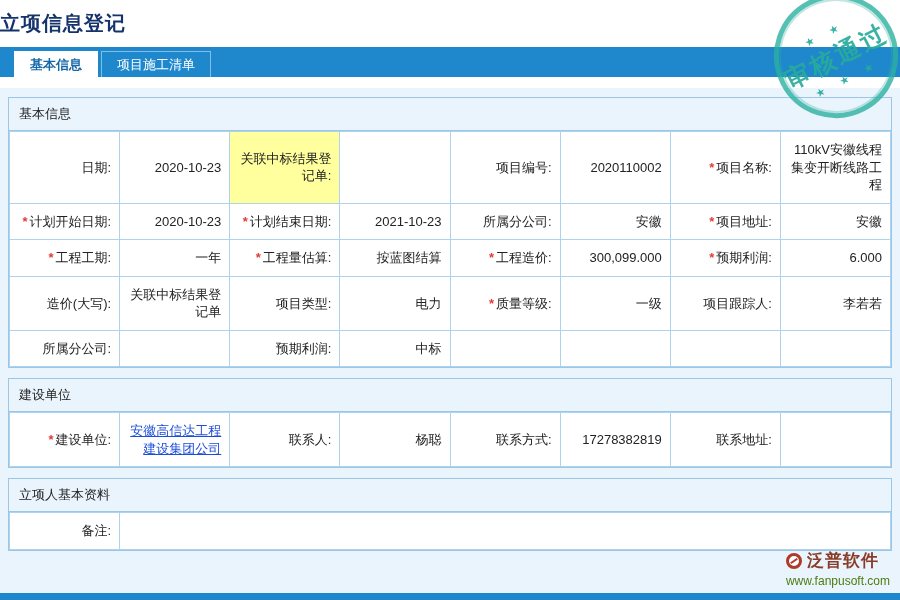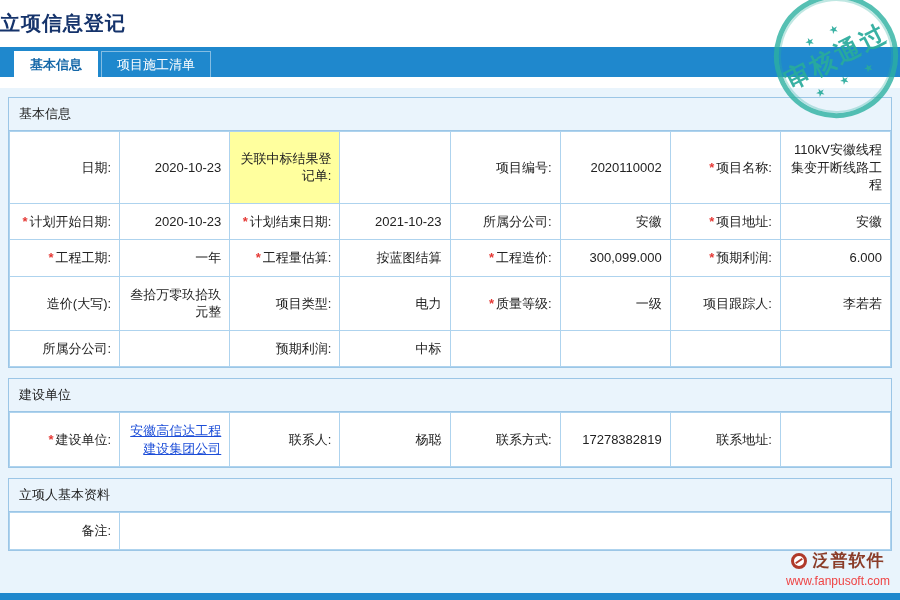--- a/index.html
+++ b/index.html
@@ -54,31 +54,31 @@
   .stamp-inner {
     position:absolute; top:0; left:0; right:0; bottom:0;
     display:flex; flex-direction:column; align-items:center; justify-content:center;
     color:rgba(40,170,155,.92);
   }
   .stamp-text { font-size:25px; font-weight:bold; letter-spacing:3px; white-space:nowrap; }
   .stamp-star { font-size:11px; letter-spacing:7px; line-height:1; margin:3px 0; }
 
   
   .footer-logo { position:absolute; right:10px; bottom:12px; text-align:right; z-index:15; }
-  .brand-line { display:flex; align-items:center; justify-content:center; gap:5px; }
+  .brand-line { display:flex; align-items:center; justify-content:flex-start; gap:5px; }
   .logo-icon {
     width:16px; height:16px; border-radius:50%; display:inline-block;
     border:3px solid #b03a2a; background:#ffffff; position:relative;
   }
   .logo-icon::after {
     content:""; position:absolute; left:1px; top:4px; width:8px; height:2px;
     background:#b03a2a; transform:rotate(-35deg);
   }
   .brand-text { font-size:17px; font-weight:bold; color:#8a3c28; letter-spacing:1px; }
-  .brand-url { font-size:12px; color:#ef4444; margin-top:2px; }
+  .brand-url { font-size:12px; color:#4d7c0f; margin-top:2px; }
 
   .bottom-strip { position:absolute; left:0; right:0; bottom:0; height:7px; background:#1f88cd; }
 </style>
 </head>
 <body>
 
 <div class="page-header">
   <div class="page-title">立项信息登记</div>
 </div>
 
@@ -136,21 +136,21 @@
         <td class="val">一年</td>
         <td class="lbl"><span class="req">*</span><span>工程量估算:</span></td>
         <td class="val">按蓝图结算</td>
         <td class="lbl"><span class="req">*</span><span>工程造价:</span></td>
         <td class="val">300,099.000</td>
         <td class="lbl"><span class="req">*</span><span>预期利润:</span></td>
         <td class="val">6.000</td>
       </tr>
       <tr>
         <td class="lbl"><span class="req"></span><span>造价(大写):</span></td>
-        <td class="val">叁拾万零玖拾玖元整</td>
+        <td class="val">关联中标结果登记单</td>
         <td class="lbl"><span class="req"></span><span>项目类型:</span></td>
         <td class="val">电力</td>
         <td class="lbl"><span class="req">*</span><span>质量等级:</span></td>
         <td class="val">一级</td>
         <td class="lbl"><span class="req"></span><span>项目跟踪人:</span></td>
         <td class="val">李若若</td>
       </tr>
       <tr>
         <td class="lbl"><span class="req"></span><span>所属分公司:</span></td>
         <td class="val"></td>

